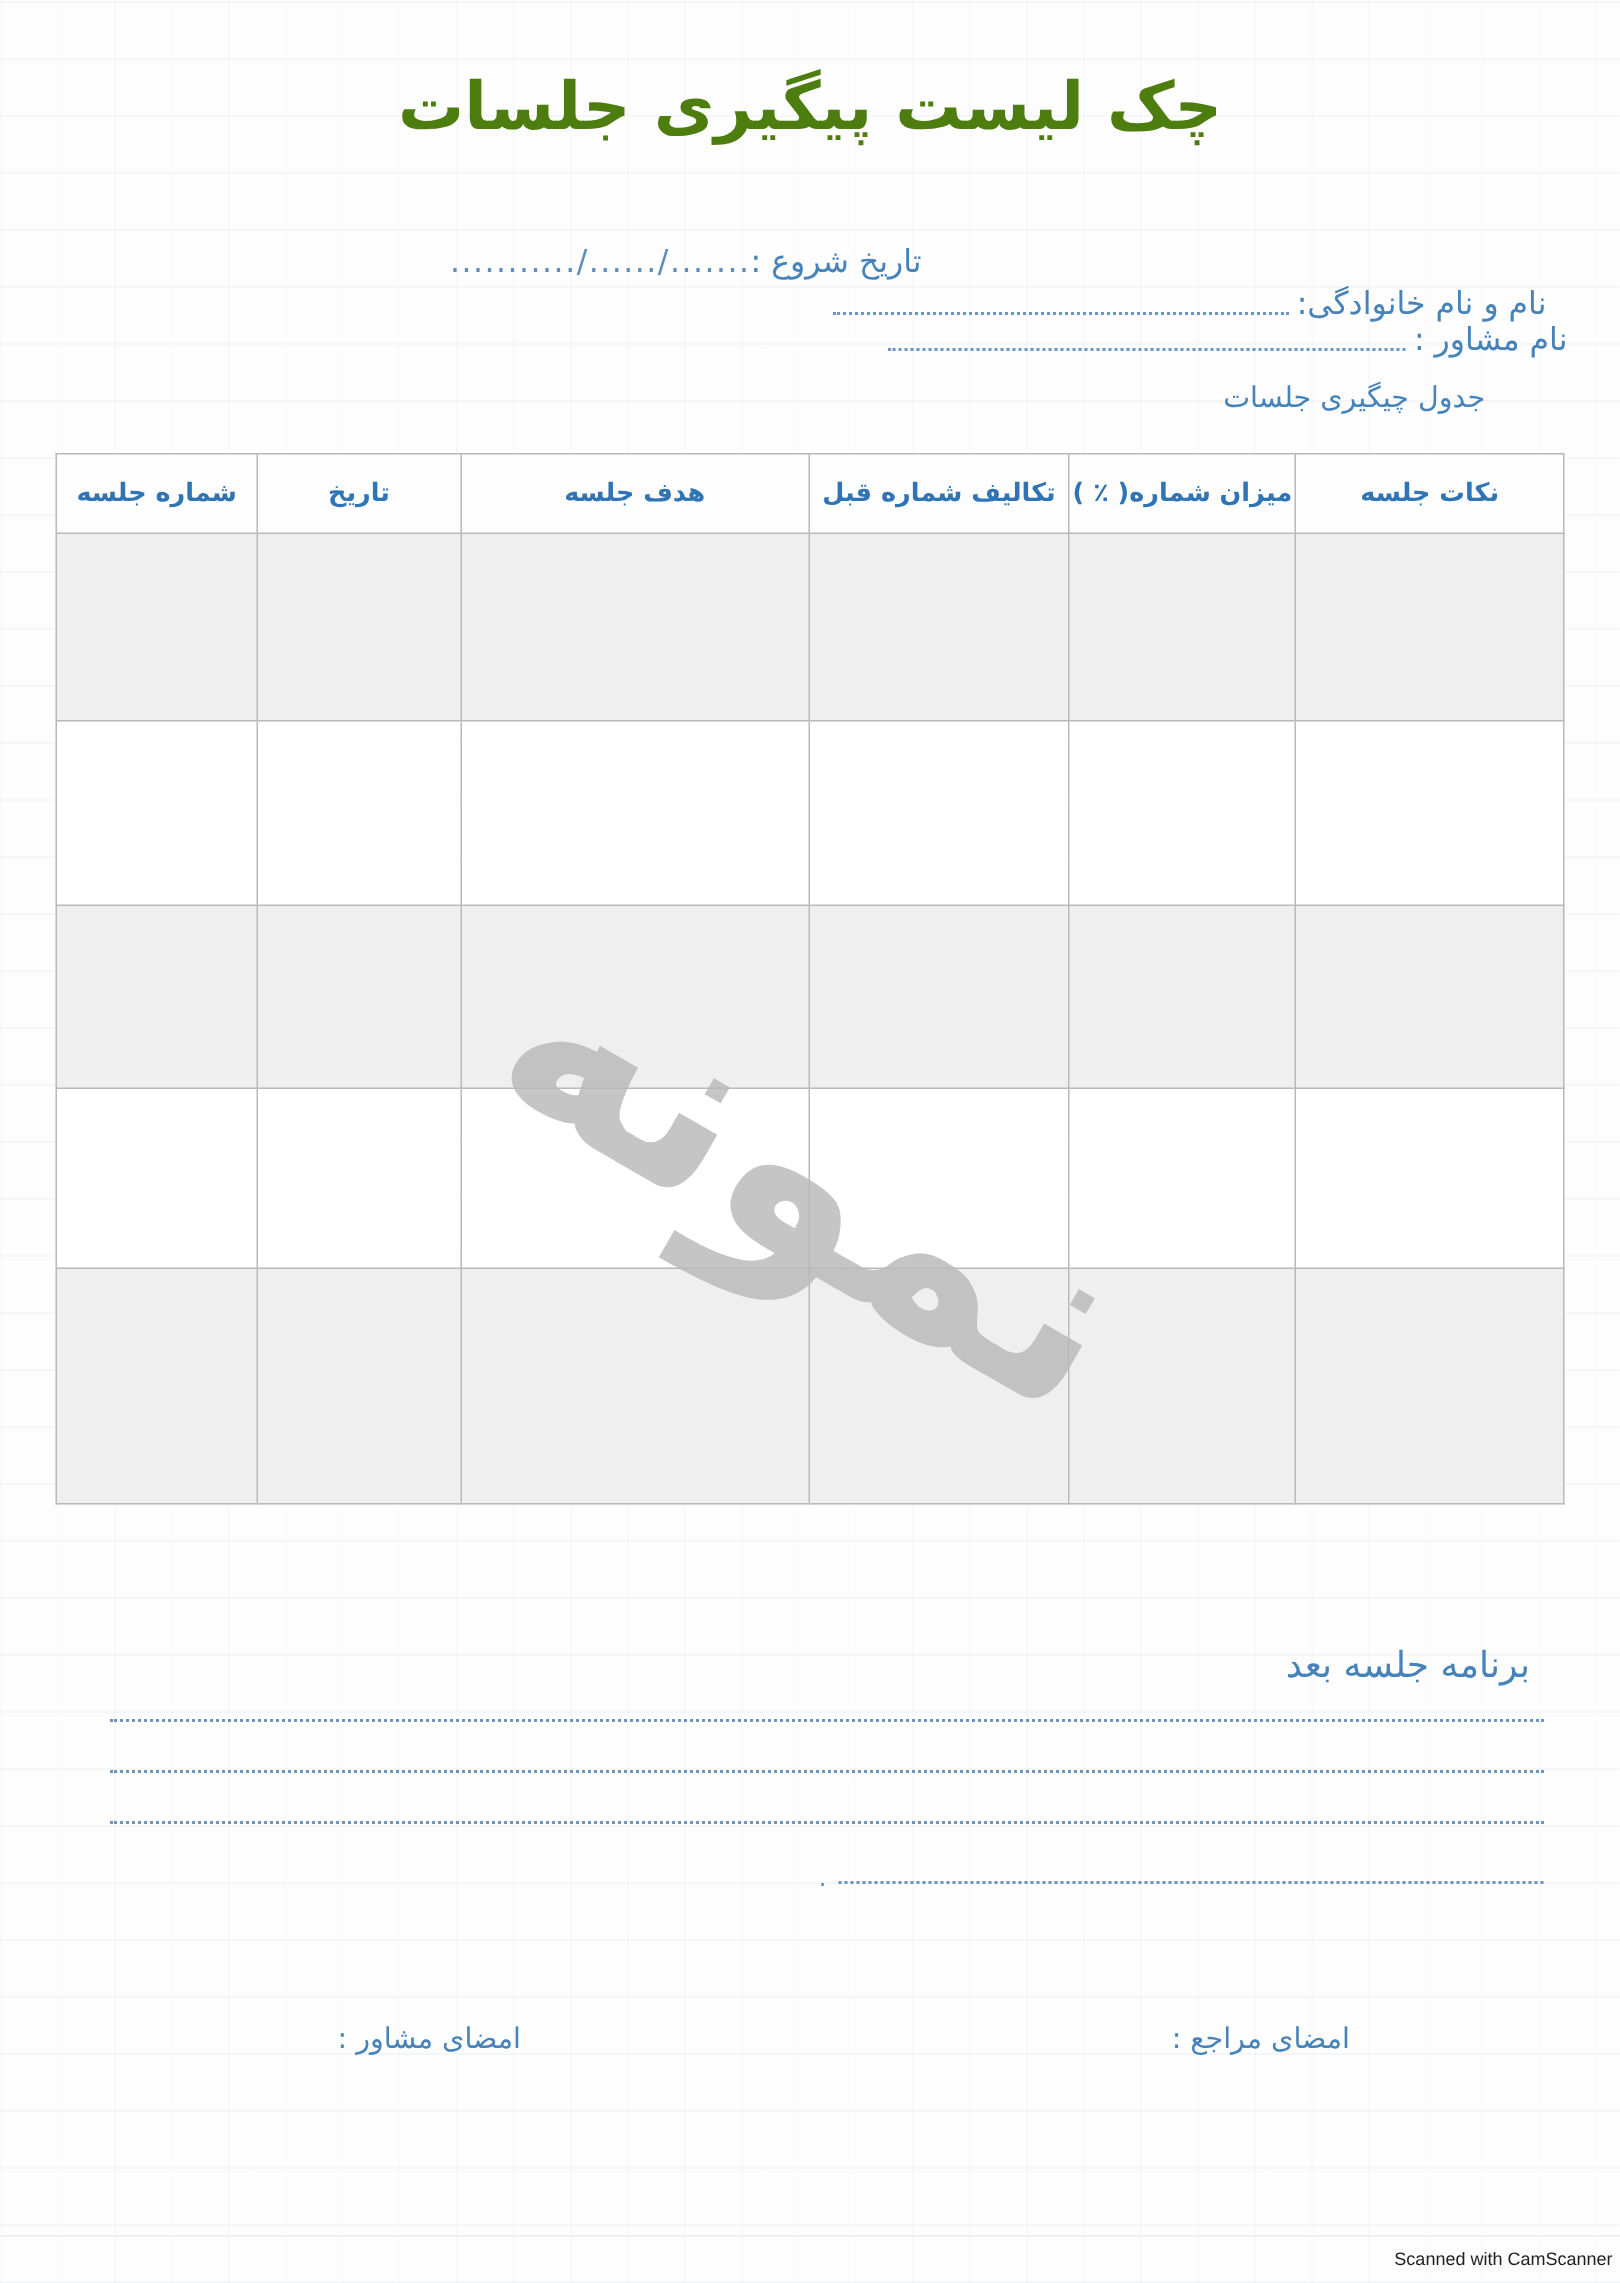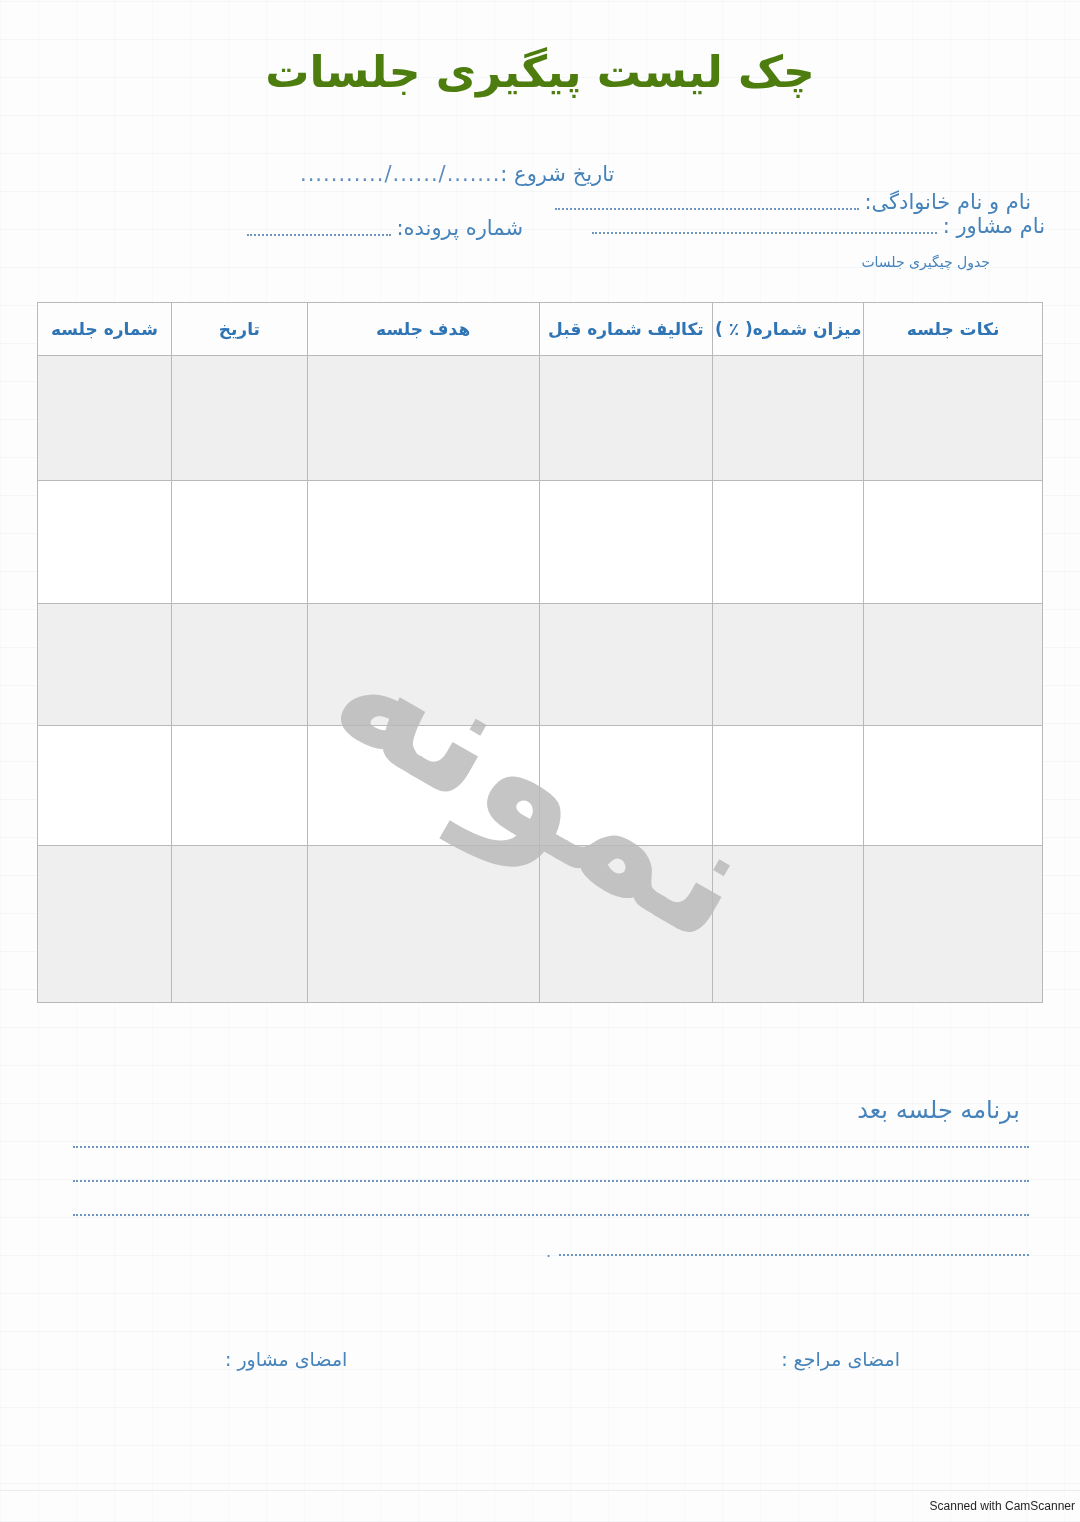--- a/index.html
+++ b/index.html
@@ -40,21 +40,21 @@
     height:0;
   }
   .field .dots-text{color:#5c8cbd;letter-spacing:1px;line-height:28px;}
   .f-fullname{top:158px;right:49px;width:478px;margin-top:28px;}
   .f-startdate{top:158px;left:300px;}
   .f-counselor{top:210px;right:35px;width:455px;}
   .f-filenumber{top:212px;left:245px;width:278px;}
 
   .table-caption{
     position:absolute;top:254px;right:90px;
-    font-size:14px;color:#4583ba;
+    font-size:19px;color:#4583ba;
   }
   table.sessions{
     position:absolute;top:302px;right:37px;
     width:1006px;
     border-collapse:collapse;
     table-layout:fixed;
     direction:rtl;
   }
   table.sessions th, table.sessions td{
     border:1.6px solid #b9b9b9;
@@ -137,24 +137,20 @@
   <div class="field f-startdate">
     <span class="lbl">تاریخ شروع :</span>
     <span class="dots-text">......./....../...........</span>
   </div>
 
   <div class="field f-counselor">
     <span class="lbl">نام مشاور :</span>
     <span class="filler"></span>
   </div>
 
-  <div class="field f-filenumber">
-    <span class="lbl">شماره پرونده:</span>
-    <span class="filler"></span>
-  </div>
 
   <div class="table-caption">جدول چیگیری جلسات</div>
 
   <table class="sessions">
     <thead>
         <tr>
           <th style="width: 17.8%;">نکات جلسه</th>
           <th style="width: 15%;">میزان شماره( ٪ )</th>
           <th style="width: 17.3%;">تکالیف شماره قبل</th>
           <th style="width: 23.1%;">هدف جلسه</th>

